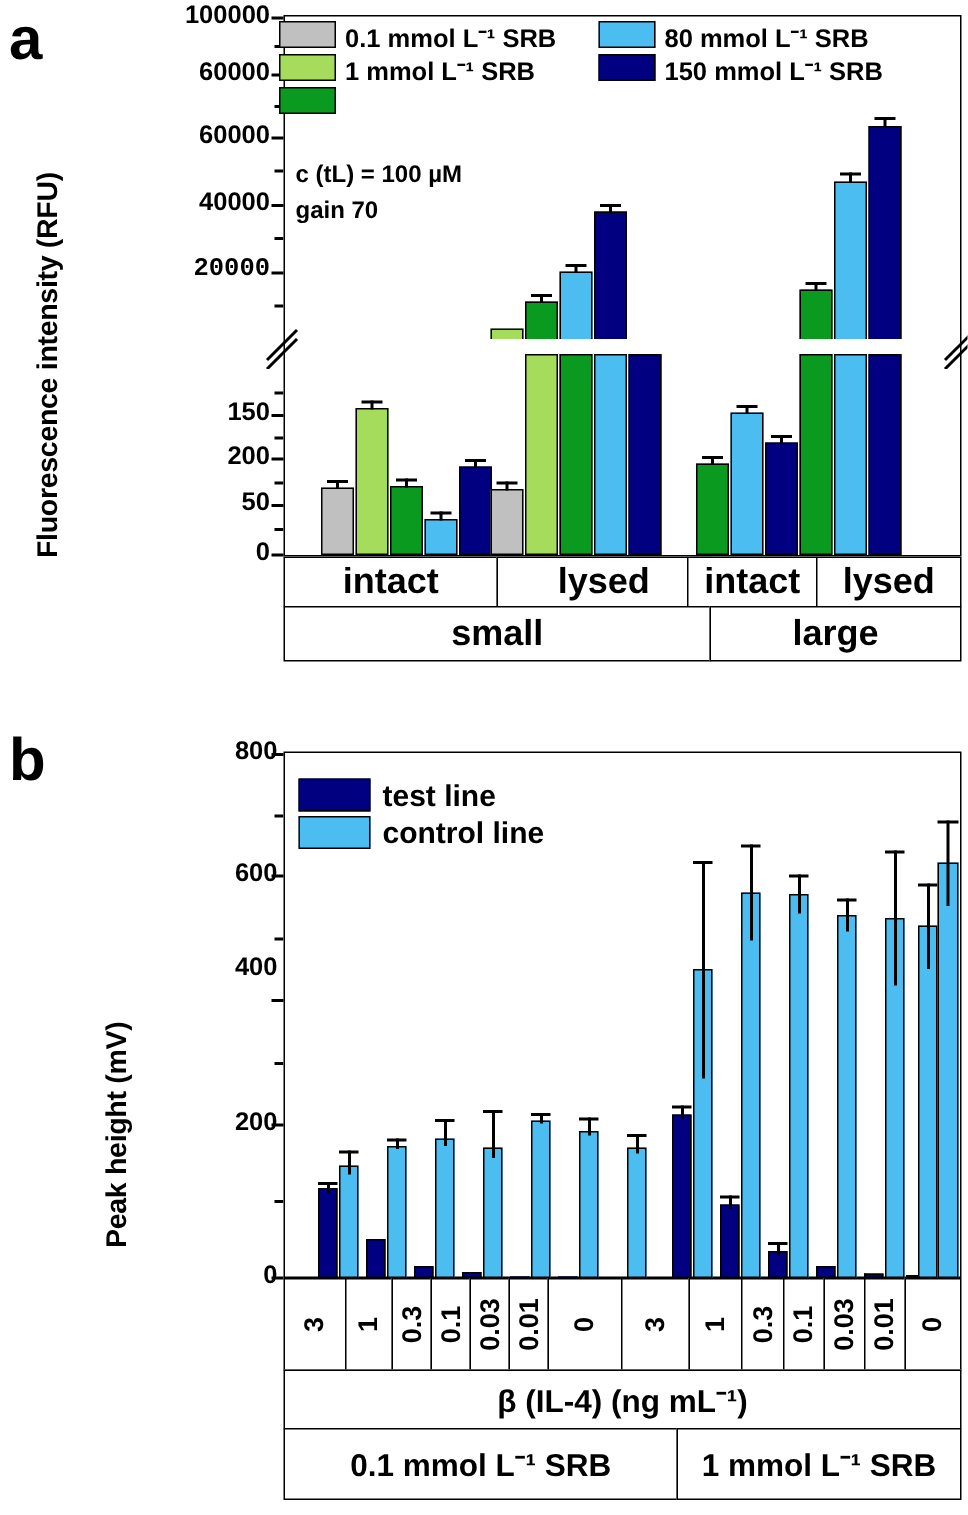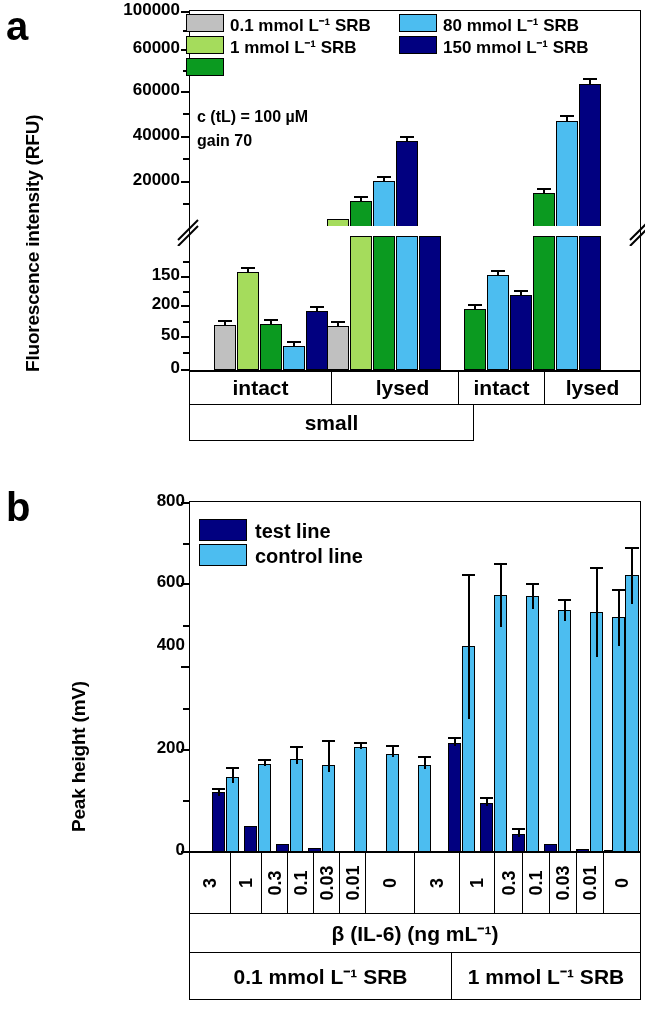--- a/index.html
+++ b/index.html
@@ -14,41 +14,41 @@
   .bar{position:absolute;border:1.4px solid #000;box-sizing:border-box;}
   .errbar{position:absolute;background:#000;width:1.6px;}
   .errcap{position:absolute;background:#000;height:1.6px;}
   .tick{position:absolute;background:#000;}
   .legend-box{position:absolute;}
   .legend-sw{position:absolute;border:1.6px solid #000;box-sizing:border-box;}
   .legend-txt{position:absolute;font-weight:bold;font-size:17px;white-space:nowrap;}
   .annot{position:absolute;font-weight:bold;font-size:16px;white-space:nowrap;}
   .catcell{position:absolute;border:1.5px solid #000;box-sizing:border-box;
            display:flex;align-items:center;justify-content:center;
-           font-weight:bold;font-size:21px;background:#fff;}
+           font-weight:bold;font-size:24px;background:#fff;}
   .catcell-v{position:absolute;border:1.5px solid #000;box-sizing:border-box;background:#fff;}
   .catcell-v span{position:absolute;left:50%;top:50%;font-weight:bold;font-size:18px;
        transform:translate(-50%,-50%) rotate(-90deg);white-space:nowrap;}
   .breakmark{position:absolute;}
   .whiteband{position:absolute;background:#fff;}
 </style>
 </head>
 <body>
 
 <div class="fig">
 
   <div class="panel-letter" style="left:6px;top:6px;">a</div>
 
   <div class="axis-title vtitle" style="left:22px;top:372px;">Fluorescence intensity (RFU)</div>
 
   <div class="tick-label" style="left:60px;top:0px;width:120px;">100000</div>
   <div class="tick-label" style="left:60px;top:38px;width:120px;">60000</div>
   <div class="tick-label" style="left:60px;top:80px;width:120px;">60000</div>
   <div class="tick-label" style="left:60px;top:125px;width:120px;">40000</div>
-  <div class="tick-label" style="left:60px;top:170px;width:120px;">20000</div>
+  <div class="tick-label" style="left:60px;top:170px;width:120px;font-family:Liberation Mono, monospace;">20000</div>
 
   <div class="tick-label" style="left:60px;top:265px;width:120px;">150</div>
   <div class="tick-label" style="left:60px;top:294px;width:120px;">200</div>
   <div class="tick-label" style="left:60px;top:325px;width:120px;">50</div>
   <div class="tick-label" style="left:60px;top:358px;width:120px;">0</div>
 
   <div class="tick" style="left:181px;top:11px;width:9px;height:2px;"></div>
   <div class="tick" style="left:181px;top:49px;width:9px;height:2px;"></div>
   <div class="tick" style="left:181px;top:91px;width:9px;height:2px;"></div>
   <div class="tick" style="left:181px;top:136px;width:9px;height:2px;"></div>
@@ -152,20 +152,21 @@
   </div>
 
   <div class="annot" style="left:197px;top:108px;">c (tL) = 100 µM</div>
   <div class="annot" style="left:197px;top:132px;">gain 70</div>
 
   <div class="catcell" style="left:189px;top:371px;width:143px;height:34px;">intact</div>
   <div class="catcell" style="left:331px;top:371px;width:143px;height:34px;">lysed</div>
   <div class="catcell" style="left:458px;top:371px;width:87px;height:34px;">intact</div>
   <div class="catcell" style="left:544px;top:371px;width:97px;height:34px;">lysed</div>
   <div class="catcell" style="left:189px;top:404px;width:285px;height:37px;">small</div>
+  <div class="catcell" style="left:473px;top:404px;width:168px;height:37px;">large</div>
 
   <div class="panel-letter" style="left:6px;top:487px;">b</div>
 
   <div class="axis-title vtitle" style="left:68px;top:832px;">Peak height (mV)</div>
 
   <div class="tick-label" style="left:95px;top:491px;width:90px;">800</div>
   <div class="tick-label" style="left:95px;top:572px;width:90px;">600</div>
   <div class="tick-label" style="left:95px;top:635px;width:90px;">400</div>
   <div class="tick-label" style="left:95px;top:738px;width:90px;">200</div>
   <div class="tick-label" style="left:95px;top:840px;width:90px;">0</div>
@@ -303,19 +304,19 @@
       <span>0.03</span>
     </div>
   <div class="catcell-v" style="left:576px;top:852px;width:28px;height:62px;">
       <span>0.01</span>
     </div>
   <div class="catcell-v" style="left:603px;top:852px;width:38px;height:62px;">
       <span>0</span>
     </div>
 
   <div class="catcell" style="left:189px;top:913px;width:452px;height:40px;font-size:21px;">
-    <span>β (IL-6) (ng mL⁻¹)</span>
+    <span>β (IL-4) (ng mL⁻¹)</span>
   </div>
 
   <div class="catcell" style="left:189px;top:952px;width:263px;height:48px;font-size:21px;">0.1 mmol L⁻¹ SRB</div>
   <div class="catcell" style="left:451px;top:952px;width:190px;height:48px;font-size:21px;">1 mmol L⁻¹ SRB</div>
 
 </div>
 
 </body></html>

